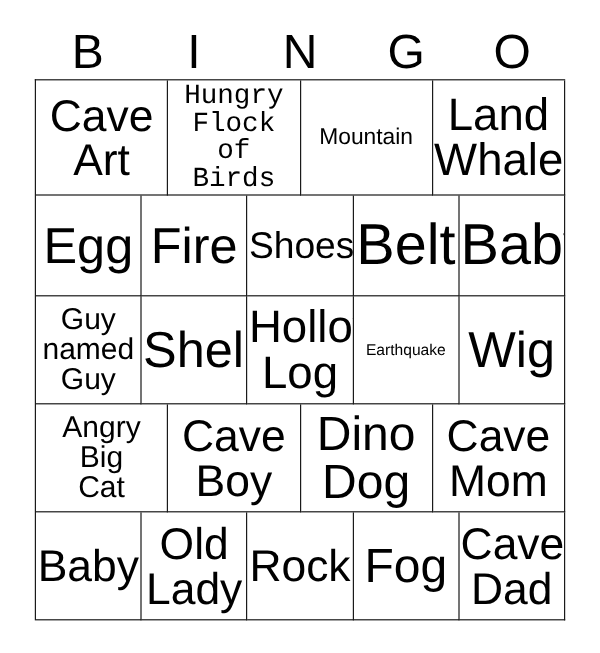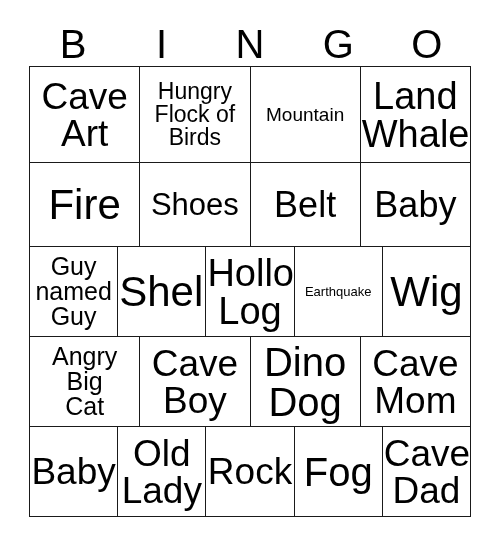--- a/index.html
+++ b/index.html
@@ -76,26 +76,26 @@
   
   .r1 .cell { height: 96px; }
   .r2 .cell { height: 84px; }
   .r3 .cell { height: 90px; }
   .r4 .cell { height: 90px; }
   .r5 .cell { height: 90px; }
 
   
   .fs-13 { font-size: 13px; }
   .fs-19 { font-size: 19px; }
-  .fs-23 { font-size: 23px; }
+  .fs-23 { font-size: 23px; font-family: Liberation Mono, monospace; }
   .fs-25 { font-size: 25px; }
   .fs-30 { font-size: 30px; }
   .fs-31 { font-size: 31px; }
   .fs-33 { font-size: 38px; }
-  .fs-36 { font-size: 36px; }
+  .fs-36 { font-size: 48px; }
   .fs-37 { font-size: 37px; }
   .fs-40 { font-size: 40px; }
   .fs-42 { font-size: 42px; }
 </style>
 </head>
 <body>
 
 <div id="card">
 
   <div id="header-row">
@@ -122,20 +122,23 @@
           <span class="cell-text fs-19">Mountain</span>
         </div>
       <div class="cell">
           <span class="cell-text fs-33">Land
 Whale</span>
         </div>
     </div>
 
     <div class="grid-row r2">
       <div class="cell">
+          <span class="cell-text fs-42">Egg</span>
+        </div>
+      <div class="cell">
           <span class="cell-text fs-42">Fire</span>
         </div>
       <div class="cell">
           <span class="cell-text fs-31">Shoes</span>
         </div>
       <div class="cell">
           <span class="cell-text fs-36">Belt</span>
         </div>
       <div class="cell">
           <span class="cell-text fs-36">Baby</span>

